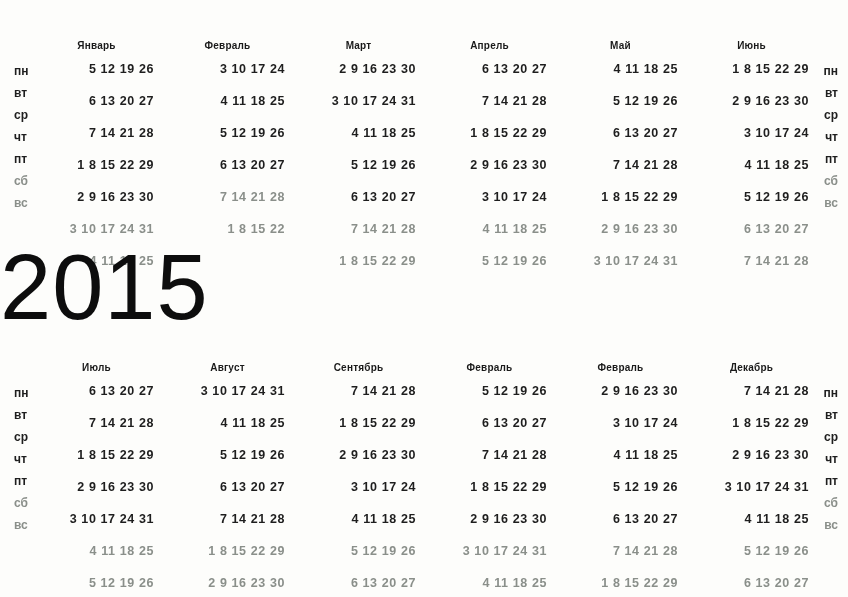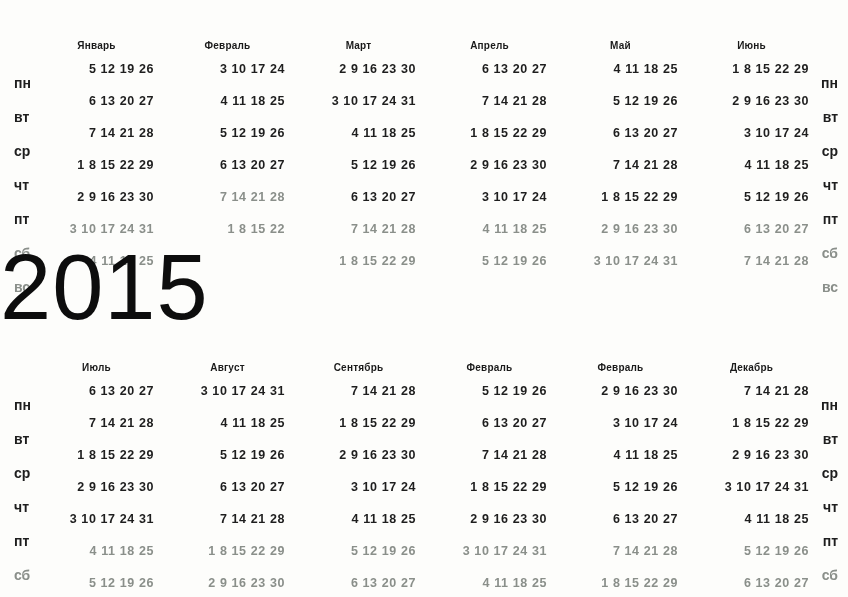--- a/index.html
+++ b/index.html
@@ -74,24 +74,23 @@
     width: 34px;
   }
   .dow-col.left  { left: 14px; }
   .dow-col.right { right: 10px; }
   .dow-spacer {
     height: 20px;
   }
   .dow-line {
     height: 22px;
     line-height: 22px;
-    font-size: 14px;
+    font-size: 12px;
     font-weight: bold;
     color: #1e1e1e;
-    margin-top: 12px;
   }
   .dow-col.left .dow-line  { text-align: left; }
   .dow-col.right .dow-line { text-align: right; }
   .dow-line.sat, .dow-line.sun { color: #8a8f8a; }
 
   .year {
     position: absolute;
     top: 232px;
     left: 0;
     width: 848px;

